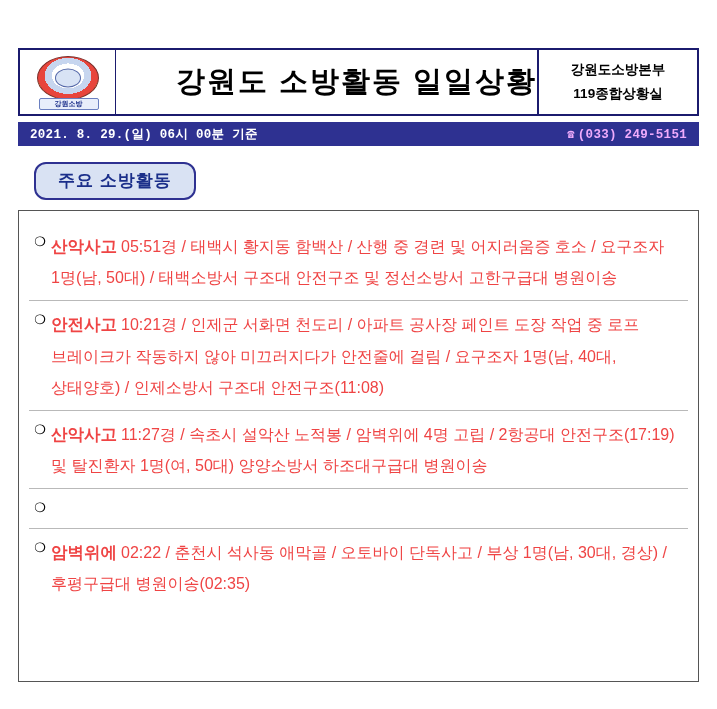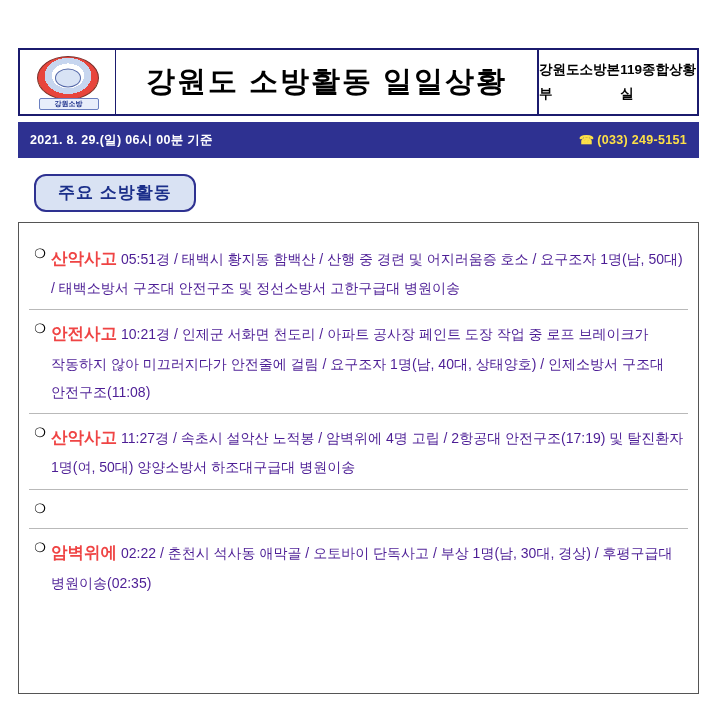--- a/index.html
+++ b/index.html
@@ -43,64 +43,65 @@
   }
   .emblem {
     width: 70px;
     height: 56px;
     position: relative;
   }
   .header-title {
     flex: 1;
     display: flex;
     align-items: center;
-    justify-content: center;
+    justify-content: flex-end;
     border-right: 2px solid #1b1b6e;
     box-sizing: border-box;
   }
   .header-title span {
     font-size: 29px;
     font-weight: bold;
     letter-spacing: 2px;
     color: #000000;
   }
   .header-org {
     width: 158px;
     display: flex;
-    flex-direction: row;
+    flex-direction: column;
     align-items: center;
     justify-content: center;
     box-sizing: border-box;
   }
   .header-org span {
     font-size: 13.5px;
     font-weight: bold;
     line-height: 1.75;
     color: #000000;
   }
 
   
   .bluebar {
     margin-top: 6px;
-    height: 36px;
+    height: 24px;
     background: #2e3191;
     display: flex;
     align-items: center;
     justify-content: space-between;
     padding: 0 12px;
     box-sizing: border-box;
+    font-family: Liberation Mono, monospace;
   }
   .bluebar .date {
     color: #ffffff;
     font-size: 12.5px;
     font-weight: bold;
     letter-spacing: 0.3px;
   }
   .bluebar .phone {
-    color: #fde047;
+    color: #f0abfc;
     font-size: 12.5px;
     font-weight: bold;
     letter-spacing: 0.3px;
   }
   .bluebar .phone .tel-icon {
     font-size: 12px;
     margin-right: 3px;
   }
 
   
@@ -152,22 +153,22 @@
     line-height: 1.95;
     word-break: keep-all;
   }
   .etype {
     font-weight: bold;
     font-size: 16.5px;
     color: #ef4444;
     margin-right: 4px;
   }
   .etext {
-    font-size: 14px;
-    color: #4c1d95;
+    font-size: 16px;
+    color: #ef4444;
   }
 
   
   .emblem .ring {
     position: absolute;
     left: 4px; top: 2px;
     width: 62px; height: 44px;
     border-radius: 50%;
     background: radial-gradient(ellipse at 50% 45%, #ffffff 0 38%, #c7d6ef 38% 55%, #e8453c 55% 72%, #f4d34a 72% 86%, #2e3191 86% 100%);
     border: 1px solid #7a2e2a;

